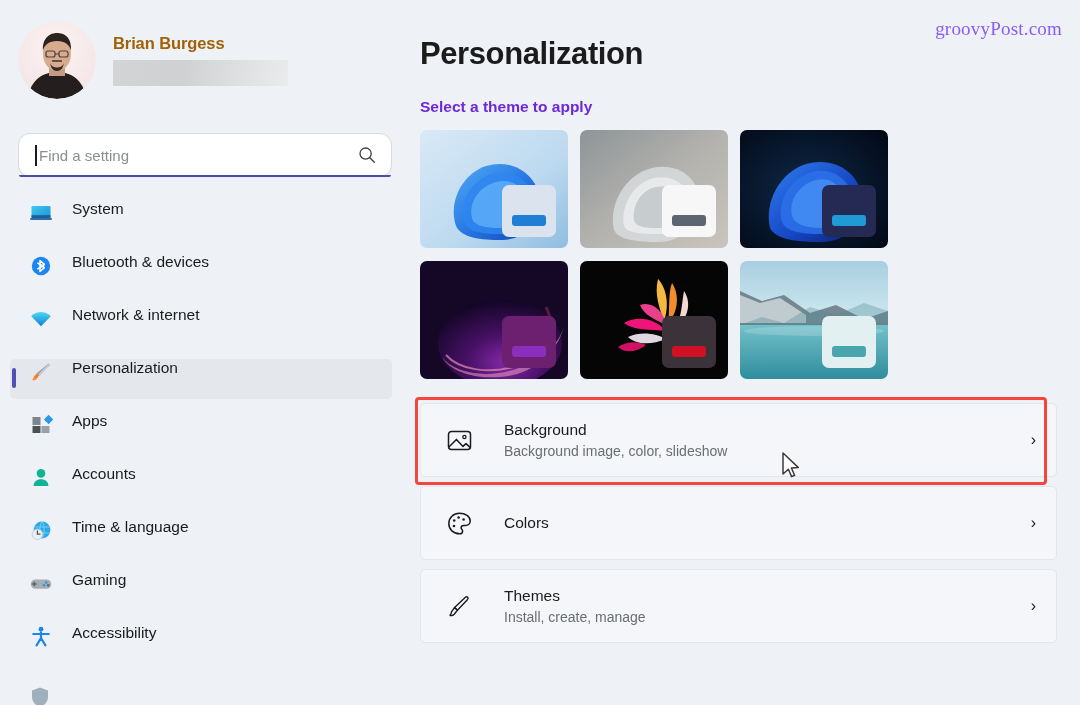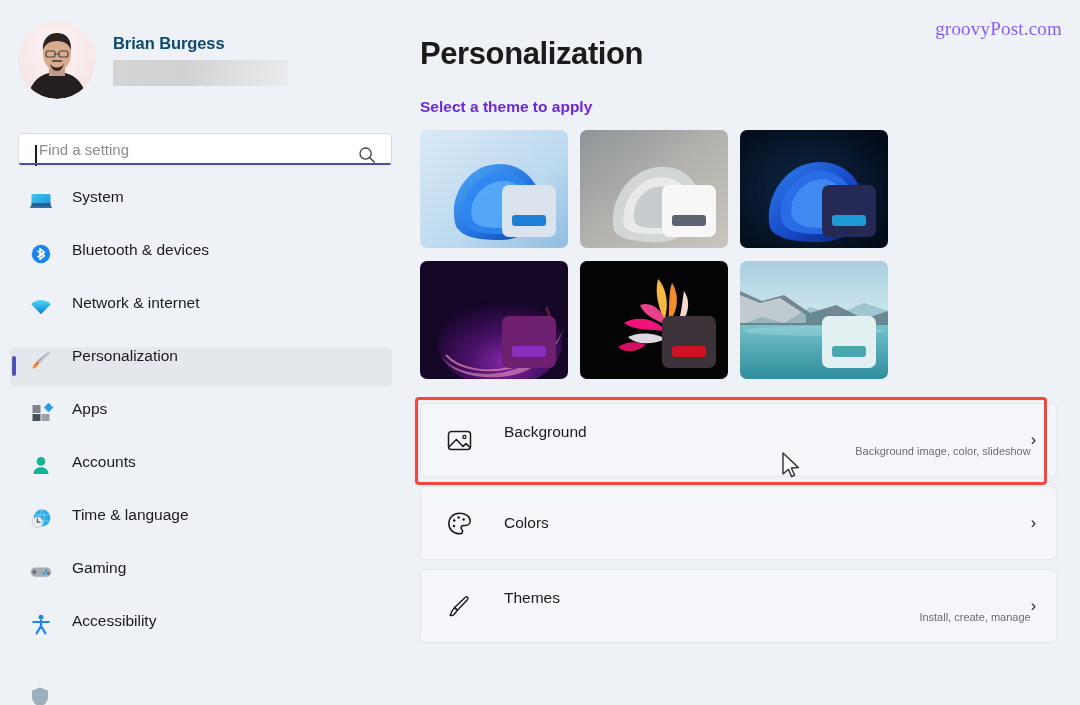--- a/index.html
+++ b/index.html
@@ -22,36 +22,36 @@
   .profile { display: flex; align-items: center; padding: 0 0 0 18px; height: 84px; }
   .avatar {
     width: 78px; height: 78px; border-radius: 50%;
     overflow: hidden; flex: 0 0 78px;
     background: #f7eced;
     position: relative;
   }
   .avatar svg { display: block; width: 78px; height: 78px; }
   .profile-text { margin-left: 17px; }
   .profile-name {
-    font-size: 16.5px; font-weight: bold; color: #0c4a6e;
+    font-size: 16.5px; font-weight: bold; color: #a16207;
     letter-spacing: -0.1px;
   }
   .profile-email-redacted {
     margin-top: 7px;
     width: 175px; height: 26px;
     background: linear-gradient(100deg,#d2d4d6 0%,#cfd1d3 40%,#dfe1e3 75%,#e9ebec 100%);
     border-radius: 1px;
   }
 
   
   .search-wrap { margin: 31px 20px 0 18px; position: relative; }
   .search-box {
-    height: 32px; background: #ffffff;
+    height: 44px; background: #ffffff;
     border: 1px solid #d8dadd;
-    border-radius: 4px;
+    border-radius: 12px;
     display: flex; align-items: center;
     position: relative;
     box-shadow: 0 1px 0 rgba(0,0,0,0.02);
   }
   .search-box:after {
     content: ""; position: absolute; left: 0; right: 0; bottom: -1px;
     height: 2px; background: #4a4ea8; border-radius: 0 0 4px 4px;
   }
   .caret {
     position: absolute; left: 16px; top: 11px;
@@ -114,21 +114,21 @@
   .row {
     height: 74px; background: #f4f6f9;
     border: 1px solid #e3e6ea; border-radius: 5px;
     display: flex; align-items: center;
     padding: 0 20px 0 22px; margin-bottom: 9px;
     cursor: pointer; position: relative;
   }
   .row-icon { width: 32px; flex: 0 0 32px; display:flex; align-items:center; justify-content:center; }
   .row-text { margin-left: 29px; flex: 1; }
   .row-title { font-size: 15.5px; color: #1b1b1b; }
-  .row-desc { font-size: 11px; color: #6a6d71; margin-top: 4px; text-align: right; }
+  .row-desc { font-size: 14px; color: #6a6d71; margin-top: 4px; }
   .row-chev { color: #1b1b1b; font-size: 16px; }
   .highlight-box {
     position: absolute; left: -6px; top: -7px;
     width: 632px; height: 88px;
     border: 3px solid #f4453f; border-radius: 4px;
     pointer-events: none;
   }
   .cursor { position: absolute; left: 359px; top: 47px; }
 </style>
 </head>

